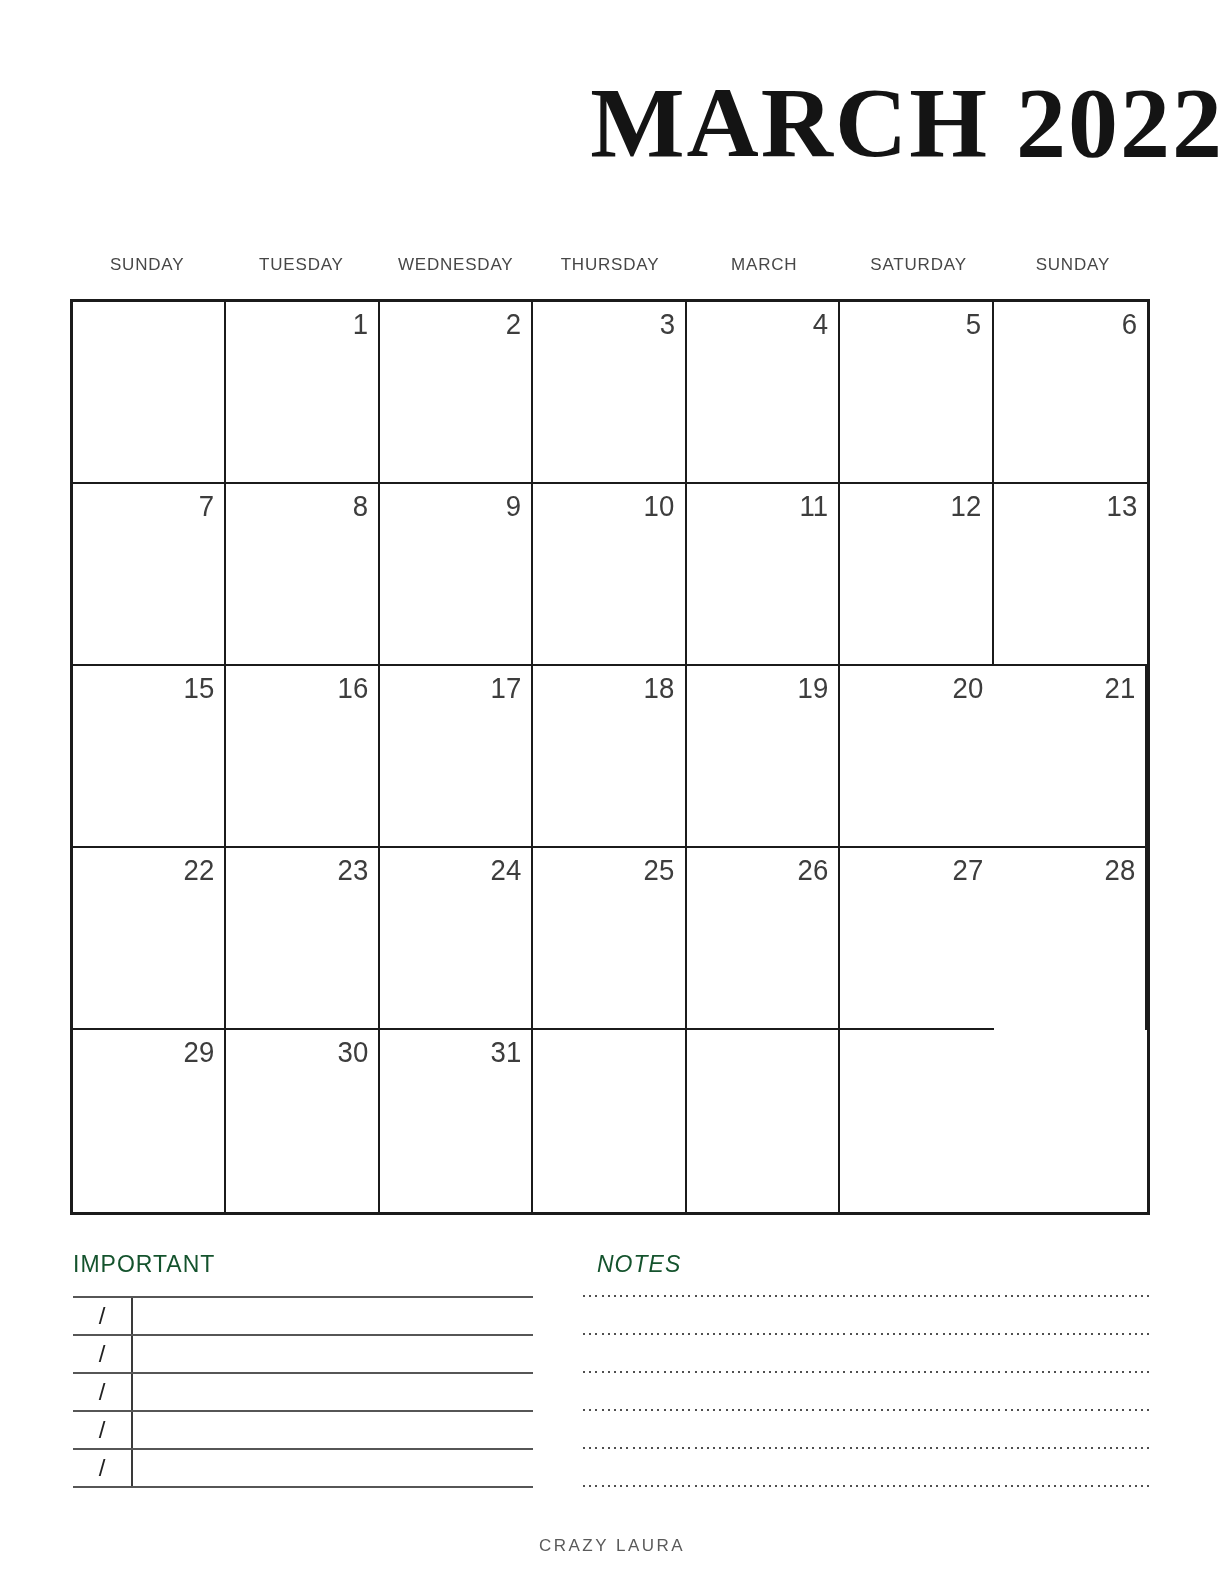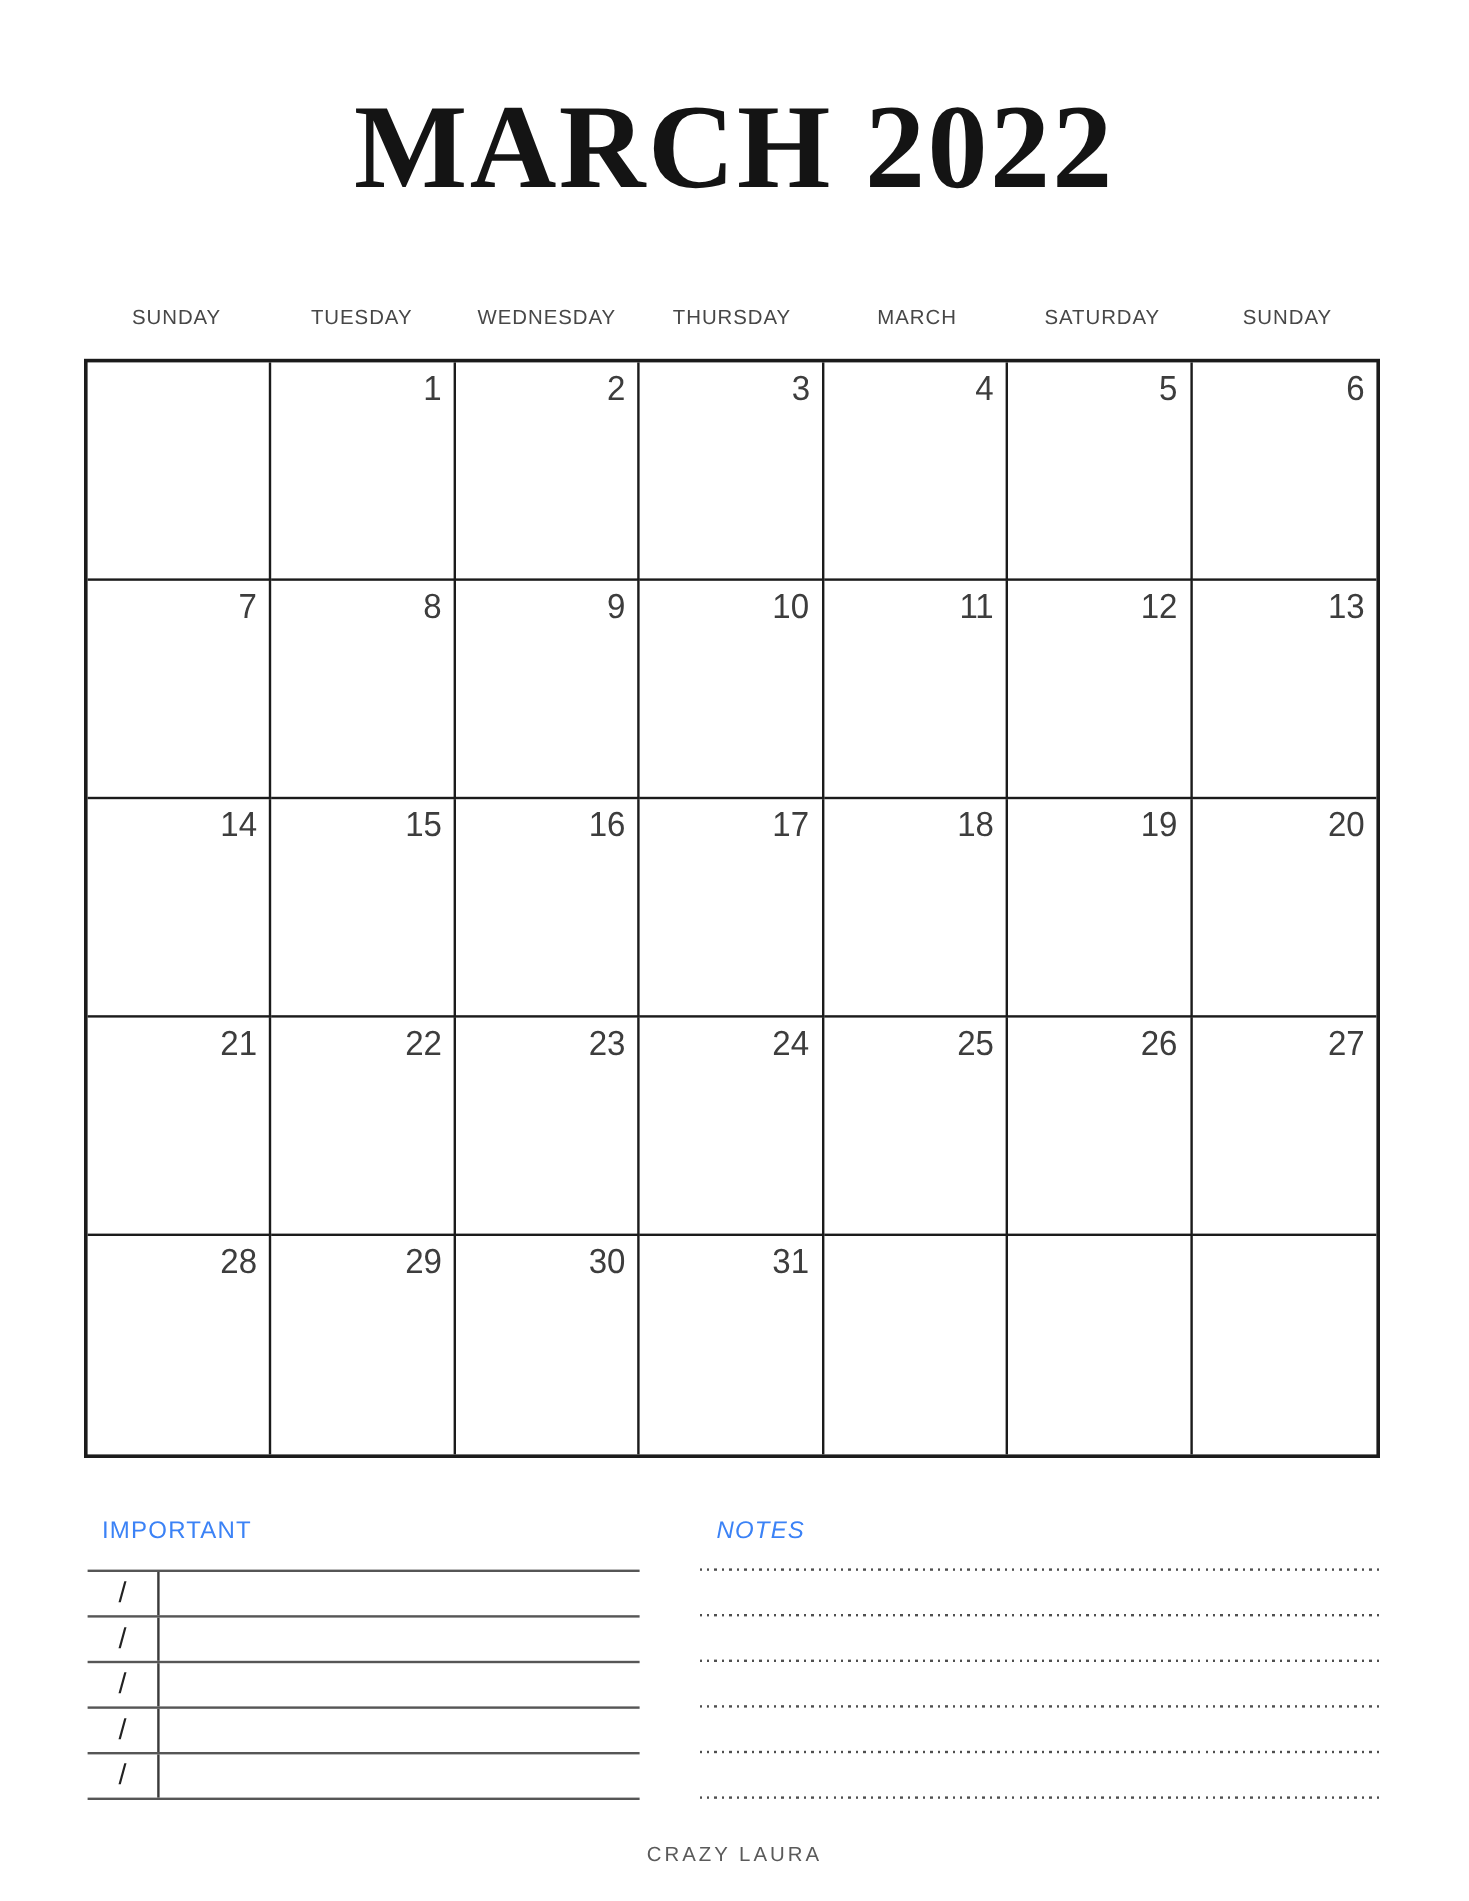--- a/index.html
+++ b/index.html
@@ -7,21 +7,21 @@
     position:relative;
     width:1224px; height:1584px;
     background:#ffffff;
     font-family:"Liberation Sans", sans-serif;
     overflow:hidden;
   }
 
   
   .title {
     position:absolute; top:70px; left:0; width:100%;
-    text-align:center;
+    text-align:right;
     font-family:"Liberation Serif", serif;
     font-weight:700;
     font-size:100px;
     line-height:1.05;
     letter-spacing:2px;
     color:#141414;
     margin:0;
   }
 
   
@@ -62,25 +62,25 @@
     line-height:1;
     color:#3d3d3d;
     font-weight:400;
     transform:scaleX(0.95);
     transform-origin:right top;
   }
 
   
   .important { position:absolute; left:73px; top:1252px; width:460px; }
   .section-heading {
-    font-size:20px; line-height:24px;
+    font-size:23px; line-height:24px;
     letter-spacing:1px;
-    color:#3b82f6;
+    color:#14532d;
     font-weight:400;
-    margin:12px;
+    margin:0;
   }
   .imp-table { margin-top:20px; border-top:2px solid #565656; }
   .imp-row {
     height:36px;
     border-bottom:2px solid #565656;
     display:flex;
   }
   .imp-slash-cell {
     width:60px;
     border-right:2px solid #3a3a3a;
@@ -134,21 +134,20 @@
       <div class="cell"><span class="daynum">4</span></div>
       <div class="cell"><span class="daynum">5</span></div>
       <div class="cell lc"><span class="daynum">6</span></div>
       <div class="cell"><span class="daynum">7</span></div>
       <div class="cell"><span class="daynum">8</span></div>
       <div class="cell"><span class="daynum">9</span></div>
       <div class="cell"><span class="daynum">10</span></div>
       <div class="cell"><span class="daynum">11</span></div>
       <div class="cell"><span class="daynum">12</span></div>
       <div class="cell lc"><span class="daynum">13</span></div>
-      <div class="cell"><span class="daynum">14</span></div>
       <div class="cell"><span class="daynum">15</span></div>
       <div class="cell"><span class="daynum">16</span></div>
       <div class="cell"><span class="daynum">17</span></div>
       <div class="cell"><span class="daynum">18</span></div>
       <div class="cell"><span class="daynum">19</span></div>
       <div class="cell lc"><span class="daynum">20</span></div>
       <div class="cell"><span class="daynum">21</span></div>
       <div class="cell"><span class="daynum">22</span></div>
       <div class="cell"><span class="daynum">23</span></div>
       <div class="cell"><span class="daynum">24</span></div>

